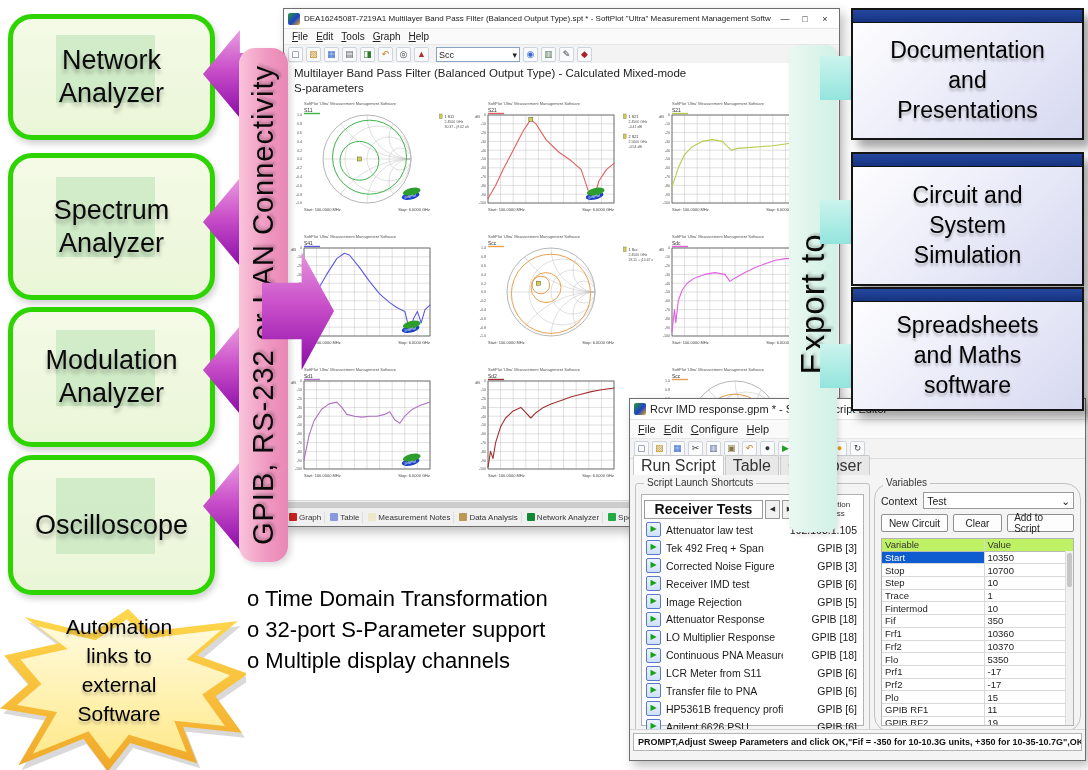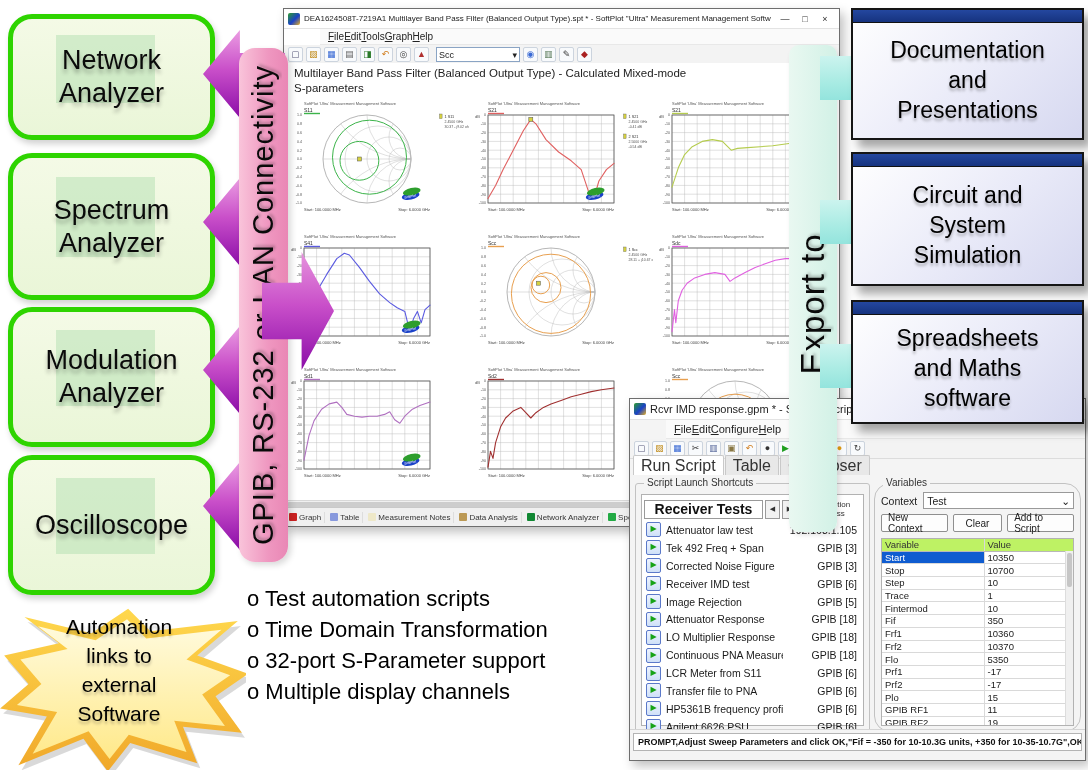--- a/index.html
+++ b/index.html
@@ -46,22 +46,22 @@
 
   
   .win{position:absolute;background:#fff;border:1px solid #6e6e6e;box-shadow:4px 5px 10px rgba(0,0,0,0.25);}
   .titlebar{height:19px;background:#fff;border-bottom:1px solid #e3e3e3;display:flex;align-items:center;
         padding:0 4px;gap:4px;}
   .titlebar .ticon{width:12px;height:12px;flex:none;border-radius:2px;
         background:linear-gradient(135deg,#2d9e2d 0%,#1a41c8 55%,#e8b020 100%);}
   .titlebar .ttext{font-size:8px;color:#222;white-space:nowrap;overflow:hidden;flex:1;}
   .winctl{display:flex;gap:0;flex:none;}
   .winctl span{width:20px;text-align:center;font-size:9px;color:#333;}
-  .menubar{display:flex;gap:0;padding:2px 8px;font-size:10px;color:#222;background:#fafafa;
-        border-bottom:1px solid #e8e8e8;margin-left:36px;}
+  .menubar{display:flex;gap:8px;padding:2px 8px;font-size:10px;color:#222;background:#fafafa;
+        border-bottom:1px solid #e8e8e8;}
   .menu-item{display:inline-block;}
   .menu-item::first-letter{text-decoration:underline;}
   .toolbar{display:flex;align-items:center;gap:3px;padding:2px 4px;background:#f3f3f3;
         border-bottom:1px solid #dcdcdc;}
   .tbico{width:13px;height:13px;flex:none;border:1px solid #ccd4de;border-radius:2px;background:#f8fafc;
         font-size:9px;line-height:12px;text-align:center;}
 
   
   #main-window{left:283px;top:8px;width:555px;height:517px;z-index:10;}
   #mw-combo{height:13px;width:78px;border:1px solid #8aa4c4;background:#fff;font-size:9px;color:#222;
@@ -98,21 +98,21 @@
   #arrE1{top:30px;} #arrE2{top:174px;} #arrE3{top:318px;}
   .ebox{position:absolute;left:851px;width:229px;z-index:60;border:2px solid #151515;
         background:linear-gradient(135deg,#ffffff 0%,#e9eaf8 55%,#d6d8f0 100%);
         box-shadow:7px 8px 9px rgba(0,0,0,0.35);}
   .ebox .etop{height:12px;background:linear-gradient(180deg,#24479f,#16337f);border-bottom:1px solid #111;}
   .ebox .etext{display:flex;align-items:center;justify-content:center;text-align:center;
         font-size:23px;line-height:30px;color:#000;white-space:pre-line;
         text-shadow:0 3px 3px rgba(0,0,0,0.28);}
   #ebox1{top:8px;height:128px;} #ebox1 .etext{height:114px;}
   #ebox2{top:152px;height:130px;} #ebox2 .etext{height:116px;}
-  #ebox3{top:300px;height:120px;} #ebox3 .etext{height:106px;}
+  #ebox3{top:287px;height:120px;} #ebox3 .etext{height:106px;}
 
   
   #script-editor{left:629px;top:398px;width:455px;height:361px;z-index:45;background:#f4f4f4;}
   #script-editor .titlebar{height:20px;}
   #script-editor .ttext{font-size:11px;}
   #script-editor .menubar{font-size:11px;padding:3px 8px;}
   #se-tabs{display:flex;align-items:flex-end;height:17px;background:#f4f4f4;padding-left:3px;gap:1px;
         border-bottom:1px solid #c9c9c9;}
   .se-tab{font-size:16px;color:#333;padding:1px 7px;border:1px solid #c9c9c9;border-bottom:none;
         border-radius:2px 2px 0 0;background:#e8e8e8;}
@@ -202,21 +202,20 @@
     <polygon points="10,58 64,46 30,20 96,36 132,12 154,34 240,24 200,58 250,76 218,98 244,134 186,128 200,164 134,144 112,172 88,140 24,166 52,118 6,110 34,86" transform="translate(3,5)" fill="rgba(0,0,0,0.15)"></polygon>
     <polygon points="10,58 64,46 30,20 96,36 132,12 154,34 240,24 200,58 250,76 218,98 244,134 186,128 200,164 134,144 112,172 88,140 24,166 52,118 6,110 34,86" fill="url(#sbO)"></polygon>
     <polygon points="10,58 64,46 30,20 96,36 132,12 154,34 240,24 200,58 250,76 218,98 244,134 186,128 200,164 134,144 112,172 88,140 24,166 52,118 6,110 34,86" transform="translate(17.4,12.0) scale(0.86)" fill="url(#sbI)"></polygon>
   </svg>
   <div id="starburst-text">Automation
 links to
 external
 Software</div>
 
   <div id="bullets">
-      <div>o Test automation scripts</div>
       <div>o Time Domain Transformation</div>
       <div>o 32-port S-Parameter support</div>
       <div>o Multiple display channels</div>
     </div>
 
   <div class="win" id="main-window">
     <div class="titlebar">
       <div class="ticon"></div>
       <div class="ttext">DEA1624508T-7219A1 Multilayer Band Pass Filter (Balanced Output Type).spt *  - SoftPlot "Ultra" Measurement Management Software</div>
       <div class="winctl" id="mw-ctl">
@@ -883,21 +882,21 @@
       <div class="groupbox" id="gb-variables">
         <span class="glab">Variables</span>
         <div id="ctx-row">
           <span id="ctx-label">Context</span>
           <div id="ctx-combo">
             <span>Test</span>
             <span>⌄</span>
           </div>
         </div>
         <div id="var-buttons">
-          <div class="vbtn" id="vbtn-new">New Context</div>
+          <div class="vbtn" id="vbtn-new">New Circuit</div>
           <div class="vbtn" id="vbtn-clear">Clear</div>
           <div class="vbtn" id="vbtn-add">Add to Script</div>
         </div>
         <div id="var-table">
             <div class="vt-row head">
               <div class="vt-c1">Variable</div>
               <div class="vt-c2">Value</div>
             </div>
           <div class="vt-row sel">
               <div class="vt-c1">Start</div>

